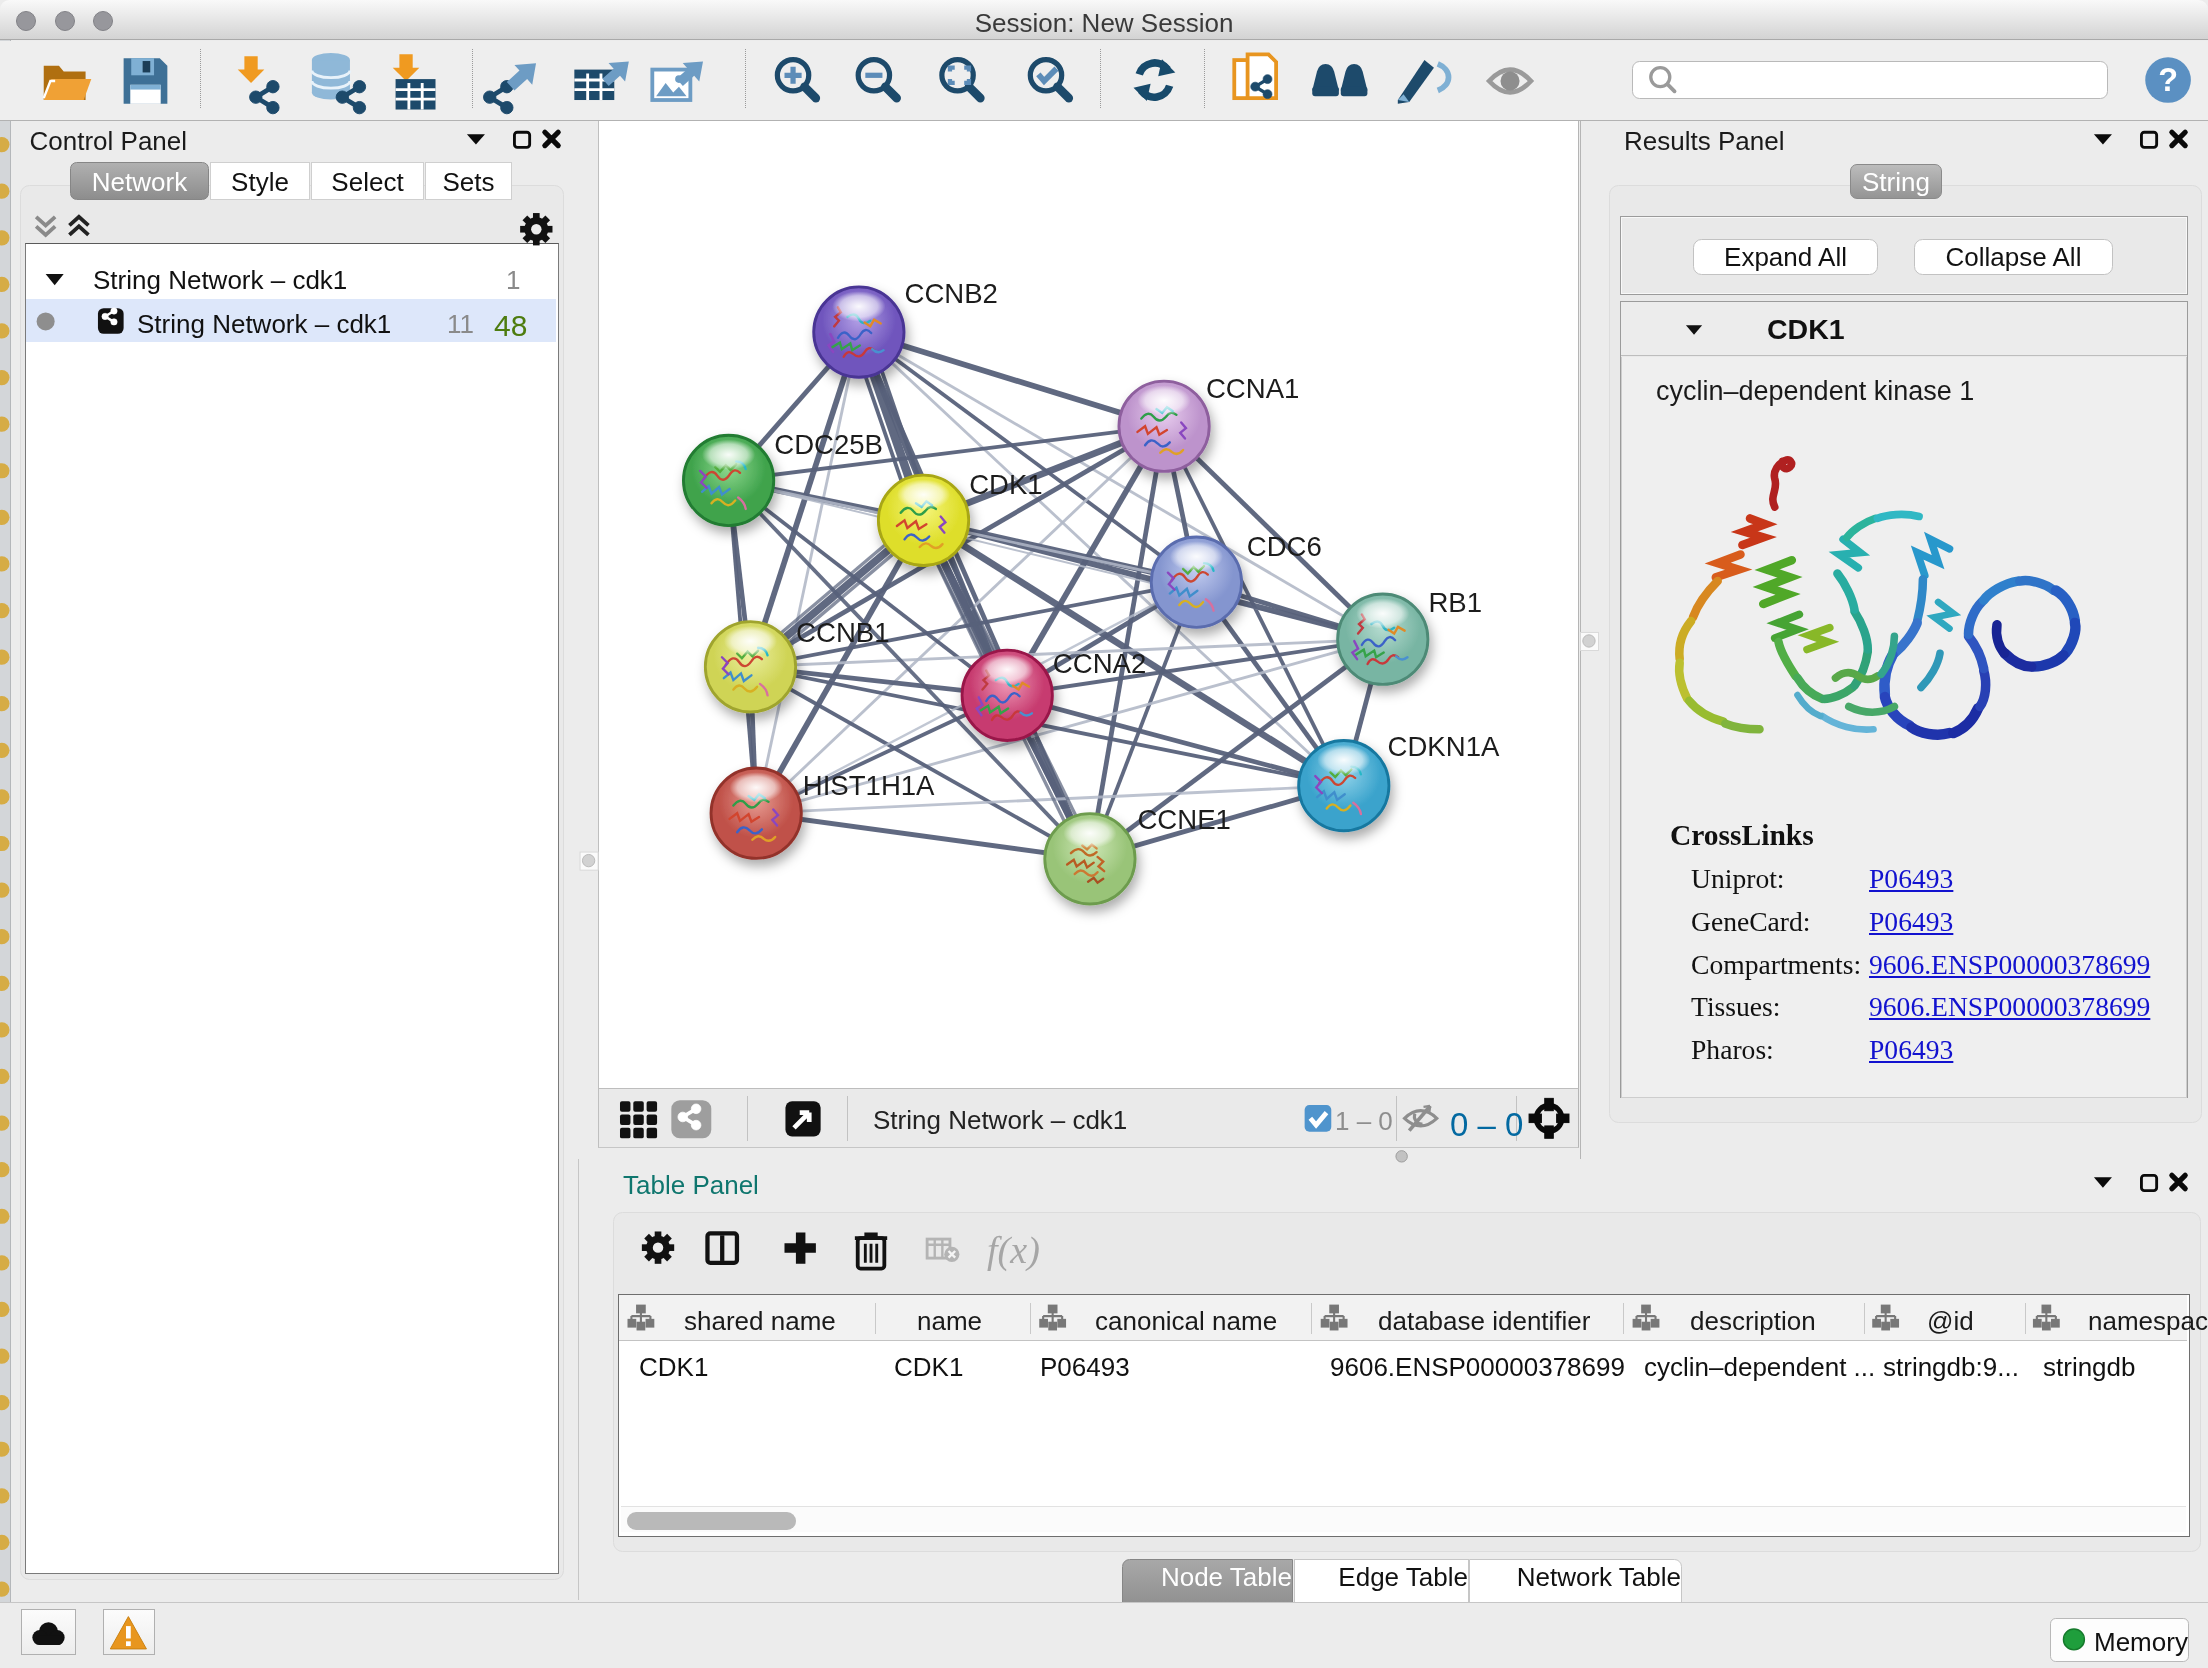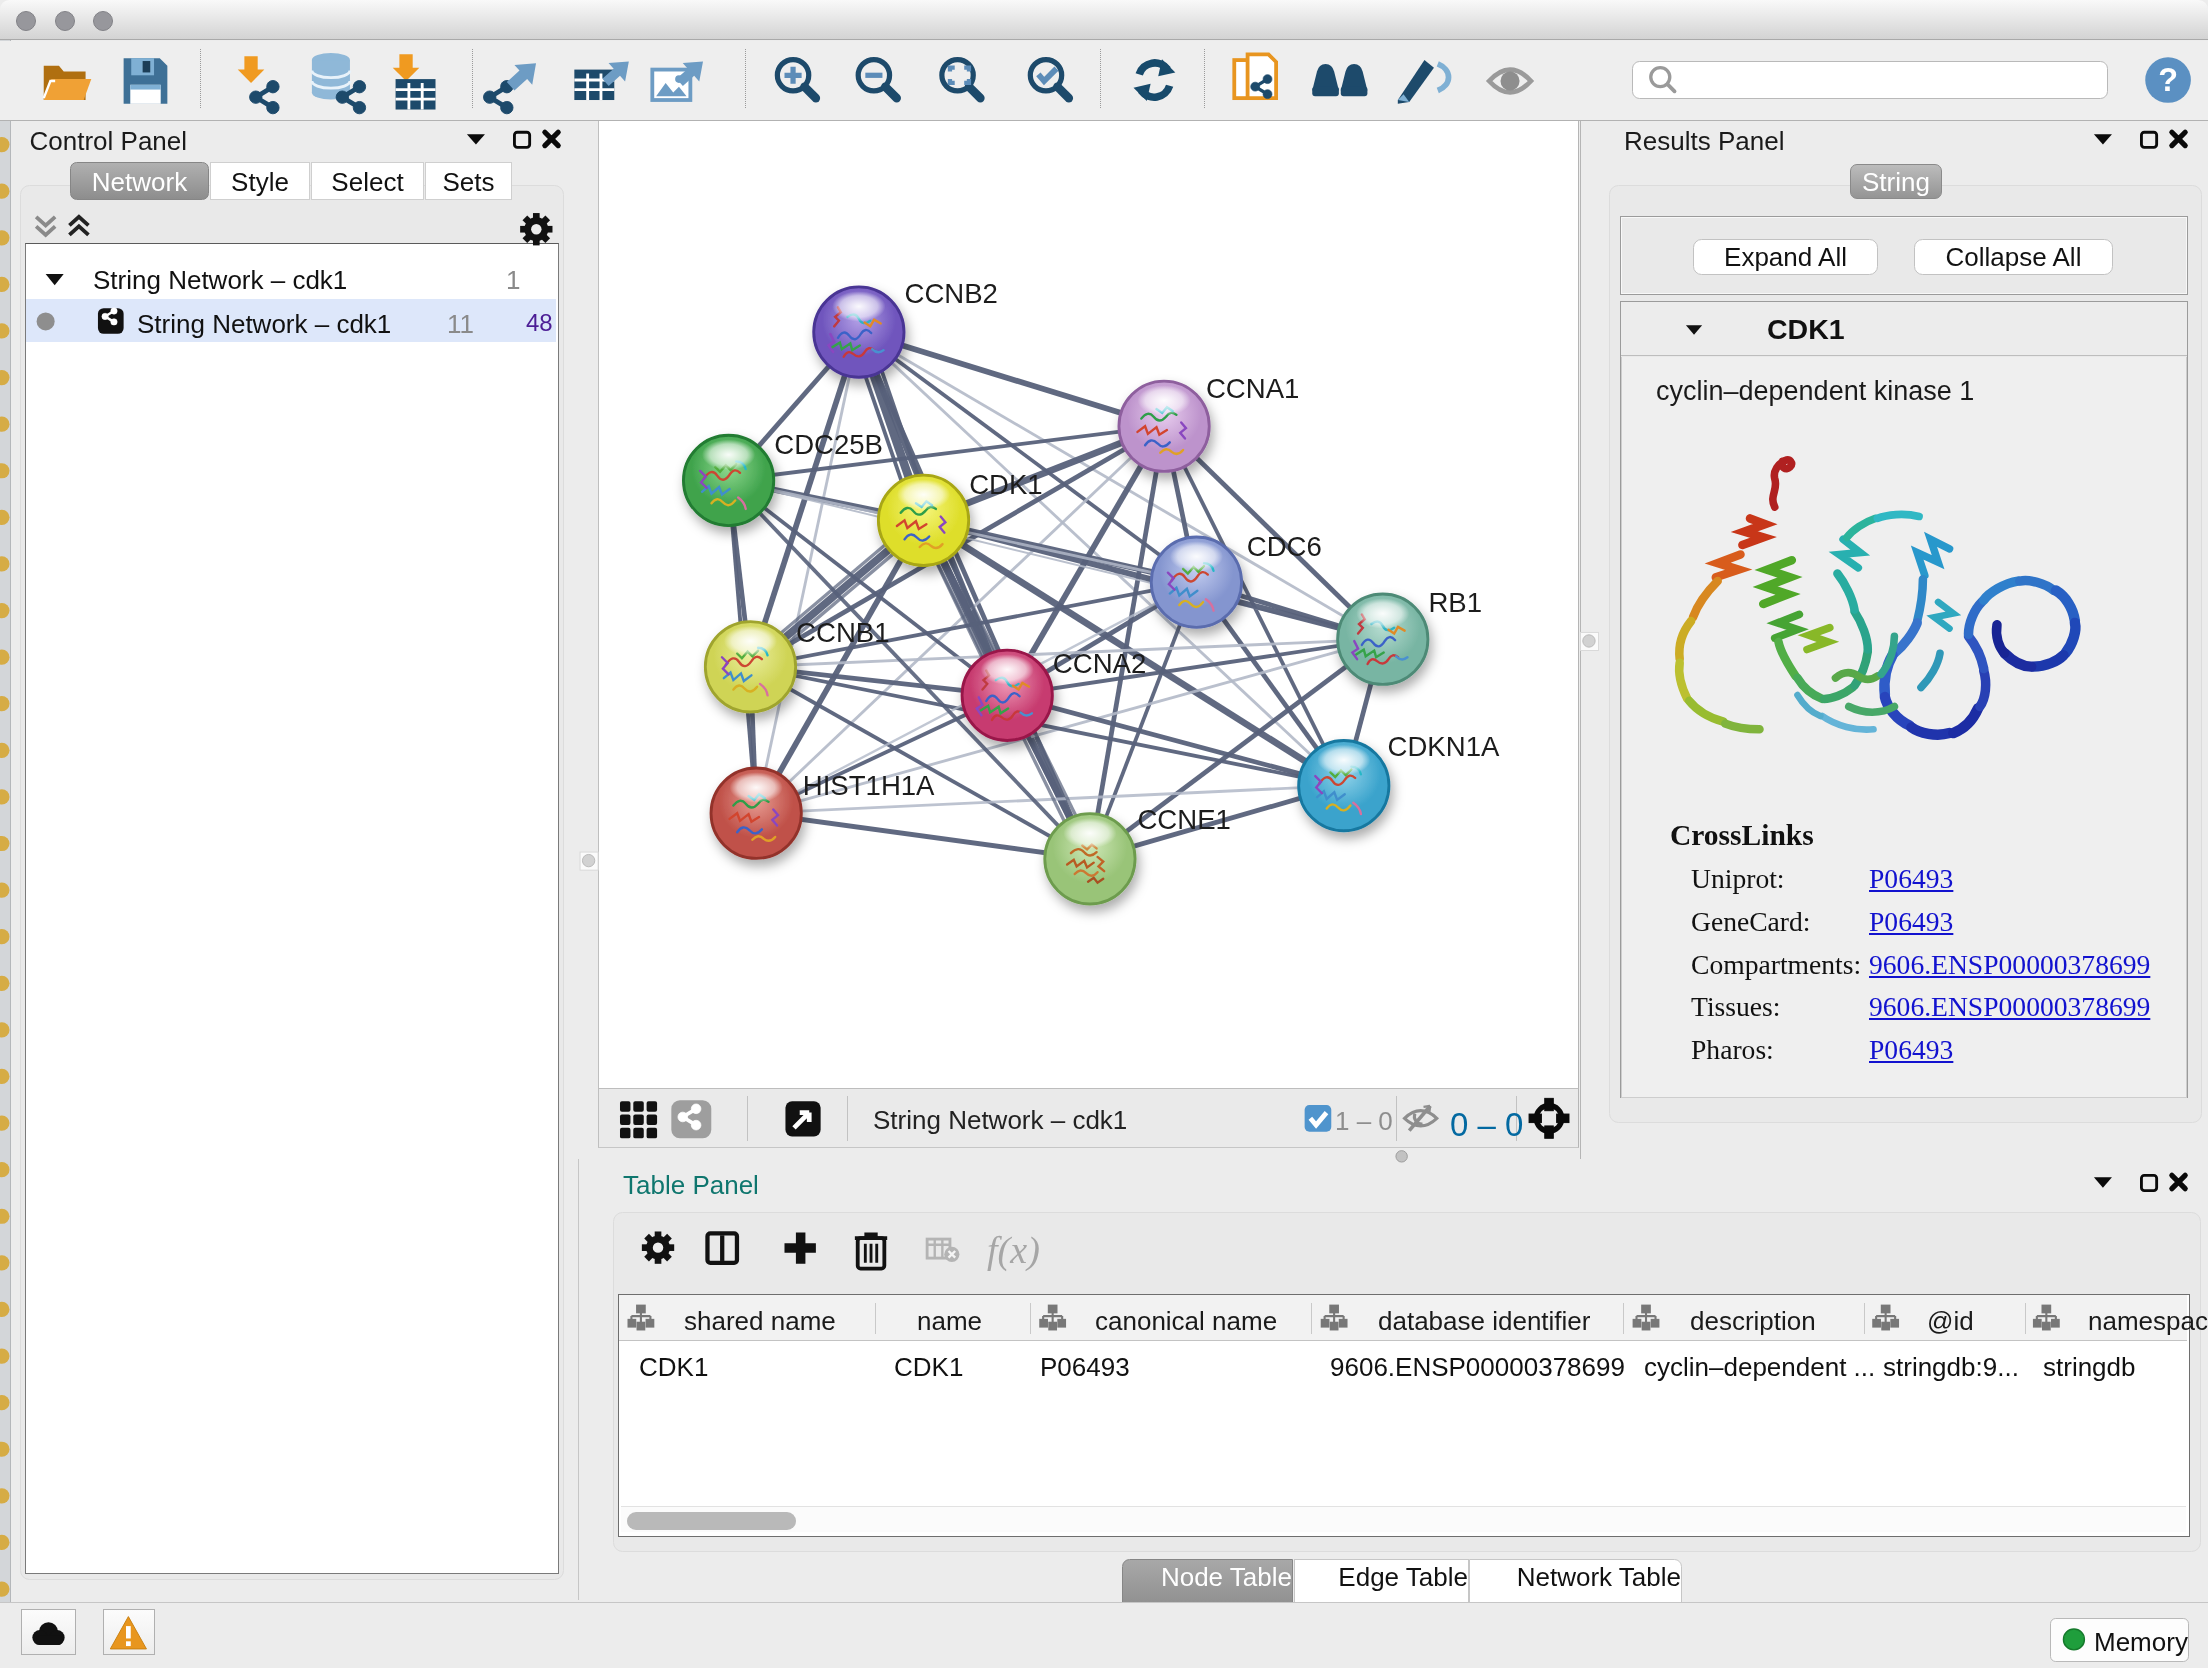--- a/index.html
+++ b/index.html
@@ -62,20 +62,21 @@
 <body>
 <div id="app">
   <div class="abs" id="lstrip"></div>
   <svg class="abs" style="left:0;top:40px" width="11.4" height="1628" viewBox="0 0 12 1712">
     <g fill="#d7a835"></g>
   </svg>
   <div class="abs" id="titlebar"></div>
   <div class="abs light" style="left:16px"></div>
   <div class="abs light" style="left:55px"></div>
   <div class="abs light" style="left:93px"></div>
+  <div class="abs" id="title">Session: New Session</div>
   <div class="abs" id="toolbar"></div>
   <svg class="abs" style="left:0;top:41px;" width="2208" height="80" viewBox="0 0 2322 84">
     <defs>
       <g id="sharegl">
         <circle cx="18" cy="0" r="6.5"></circle>
           <circle cx="0" cy="11" r="6.5"></circle>
           <circle cx="18" cy="22" r="6.5"></circle>
         <path d="M18,0 L0,11 L18,22" stroke-width="5" fill="none"></path>
       </g>
       <g id="magn">
@@ -221,21 +222,21 @@
   <div class="abs tab sel" style="left:70px; width:139px;">Network</div>
   <div class="abs tab" style="left:210px; width:100px;">Style</div>
   <div class="abs tab" style="left:311px; width:113px;">Select</div>
   <div class="abs tab" style="left:425px; width:87px;">Sets</div>
   <div class="abs" id="cp-list">
     <div class="abs" style="left:67px; top:21px; font-size:26px; color:#111;">String Network – cdk1</div>
     <div class="abs" style="left:480px; top:21px; font-size:26px; color:#8a8a8a;">1</div>
     <div class="abs" id="cp-row2">
       <div class="abs" style="left:111px; top:9.5px; font-size:26px; color:#111;">String Network – cdk1</div>
       <div class="abs" style="left:421px; top:9.5px; font-size:26px; color:#8a8a8a;">11</div>
-      <div class="abs" style="left:468px; top:9.5px; font-size:24px; color:#4c1d95;margin-left:32px;">48</div>
+      <div class="abs" style="left:468px; top:9.5px; font-size:30px; color:#4d7c0f;">48</div>
     </div>
   </div>
 
   <div class="abs" id="canvas"></div>
   <svg class="abs" style="left:598px; top:121px;" width="981" height="967" viewBox="0 0 1031 1017">
     <defs>
       <radialGradient id="hl" cx="50%" cy="50%" r="50%">
         <stop offset="0%" stop-color="#ffffff" stop-opacity="0.95"></stop>
         <stop offset="70%" stop-color="#ffffff" stop-opacity="0.55"></stop>
         <stop offset="100%" stop-color="#ffffff" stop-opacity="0"></stop>

